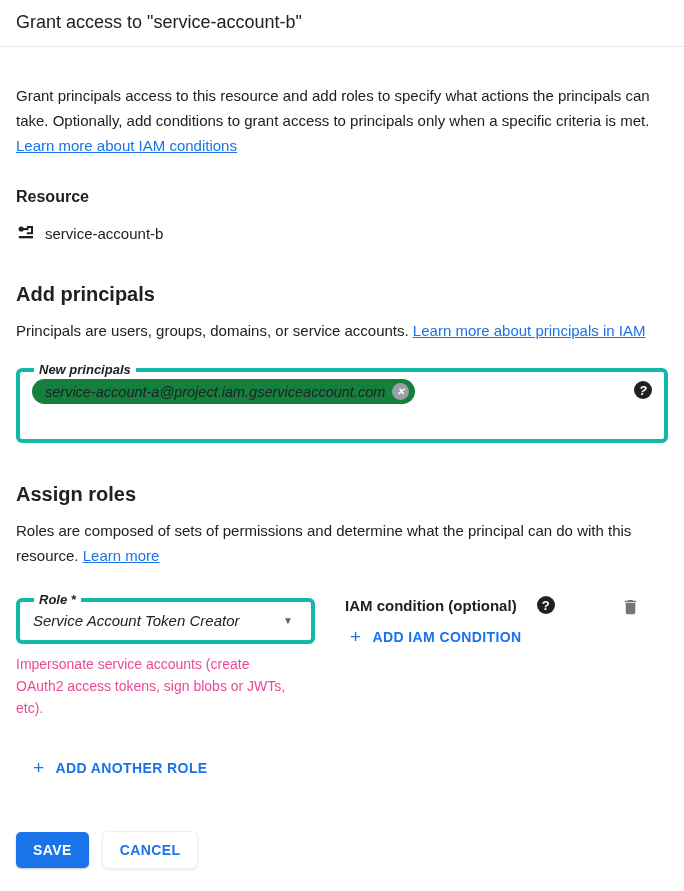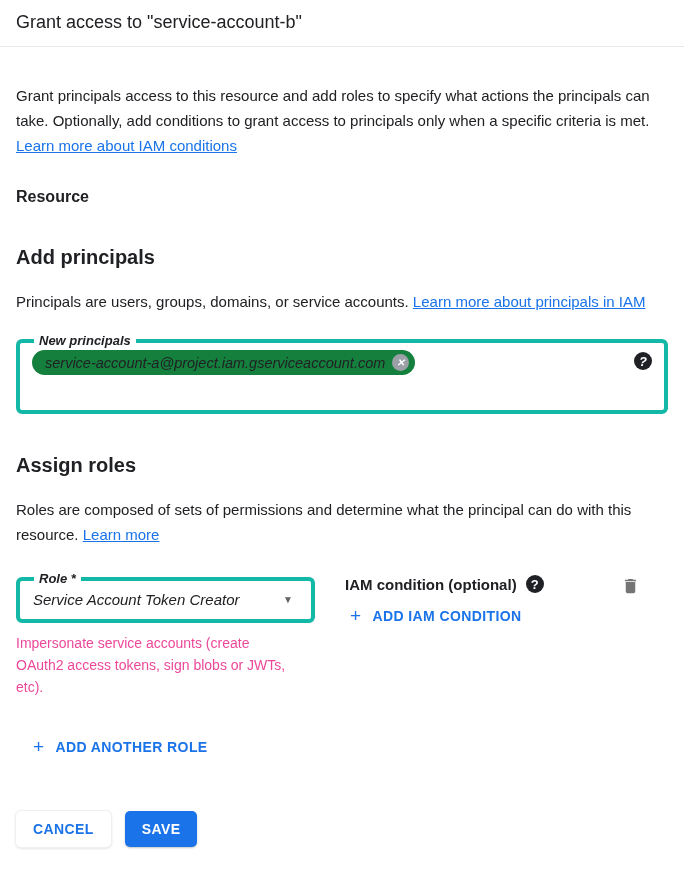--- a/index.html
+++ b/index.html
@@ -19,21 +19,21 @@
   .content { padding: 0 16px; }
 
   .intro { margin-top: 36px; font-size: 15px; line-height: 25px; max-width: 652px; }
   a.link { color: #1a73e8; text-decoration: underline; cursor: pointer; }
 
   .resource-heading { margin-top: 30px; font-size: 16px; font-weight: 700; }
   .resource-row { margin-top: 17px; display: flex; align-items: center; gap: 9px; font-size: 15px; }
   .sa-icon svg { display: block; }
 
   .section-heading { margin-top: 40px; font-size: 20px; font-weight: 700; }
-  .section-desc { margin-top: 20px; font-size: 15px; line-height: 25px; max-width: 652px; }
+  .section-desc { margin-top: 12px; font-size: 15px; line-height: 25px; max-width: 652px; }
 
   fieldset.outlined-field {
     border: 4px solid #14b8a6;
     border-radius: 6px;
     margin-top: 19px;
     padding: 0 12px 10px 12px;
     font-style: italic;
   }
   fieldset.outlined-field legend {
     font-size: 13px;
@@ -101,21 +101,21 @@
   .caret { font-size: 10px; color: #5f6368; margin-right: 4px; }
   .role-desc {
     margin-top: 9px;
     font-size: 14px;
     line-height: 22px;
     color: #ec4899;
     max-width: 284px;
   }
 
   .condition-col { margin-left: 30px; padding-top: 4px; }
-  .condition-label-row { display: flex; align-items: center; gap: 9px; }
+  .condition-label-row { display: flex; align-items: center; gap: 20px; }
   .condition-label { font-size: 15px; font-weight: 700; }
   .condition-col .help-badge { margin-top: 0; }
 
   .text-button {
     display: inline-flex;
     align-items: center;
     gap: 11px;
     color: #1a73e8;
     font-size: 14px;
     font-weight: 700;
@@ -169,20 +169,31 @@
 </div>
 
 <div class="content">
 
   <p class="intro">
     <span>Grant principals access to this resource and add roles to specify what actions the principals can take. Optionally, add conditions to grant access to principals only when a specific criteria is met.</span>
     <a class="link">Learn more about IAM conditions</a>
   </p>
 
   <h2 class="resource-heading">Resource</h2>
+  <div class="resource-row">
+    <span class="sa-icon">
+      <svg width="20" height="20" viewBox="0 0 24 24" fill="#202124">
+        <circle cx="6.2" cy="7.2" r="3.1"></circle>
+        <rect x="8" y="6" width="7" height="2.6"></rect>
+        <path d="M13 3.6h7.4v10h-7.4v-2.4h5V6h-5z"></path>
+        <rect x="3.4" y="15.6" width="17" height="2.8"></rect>
+      </svg>
+    </span>
+    <span>service-account-b</span>
+  </div>
 
   <h2 class="section-heading">Add principals</h2>
   <p class="section-desc">
     <span>Principals are users, groups, domains, or service accounts.</span>
     <a class="link">Learn more about principals in IAM</a>
   </p>
 
   <fieldset class="outlined-field">
     <legend>New principals</legend>
     <div class="principals-body">
@@ -233,17 +244,17 @@
   </div>
 
   <div class="add-role-wrap">
     <button class="text-button">
       <span class="plus-glyph">+</span>
       <span>ADD ANOTHER ROLE</span>
     </button>
   </div>
 
   <div class="actions">
+    <button class="btn btn-primary">SAVE</button>
     <button class="btn btn-secondary">CANCEL</button>
-    <button class="btn btn-primary">SAVE</button>
   </div>
 
 </div>
 
 </body></html>

